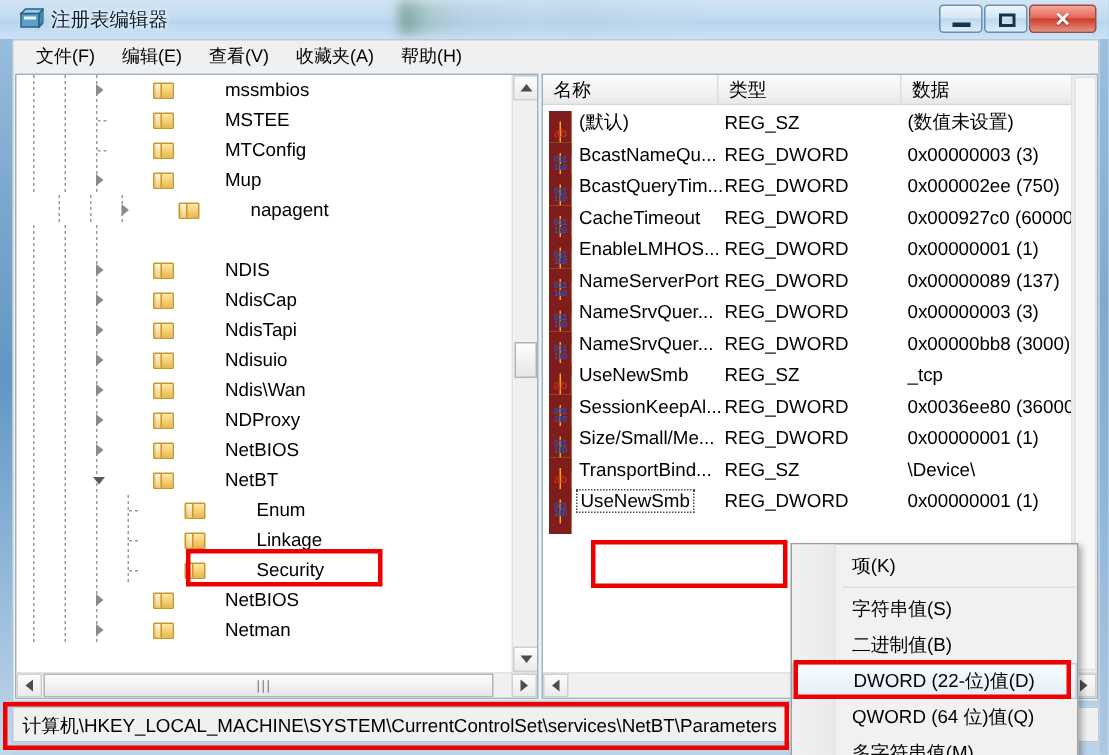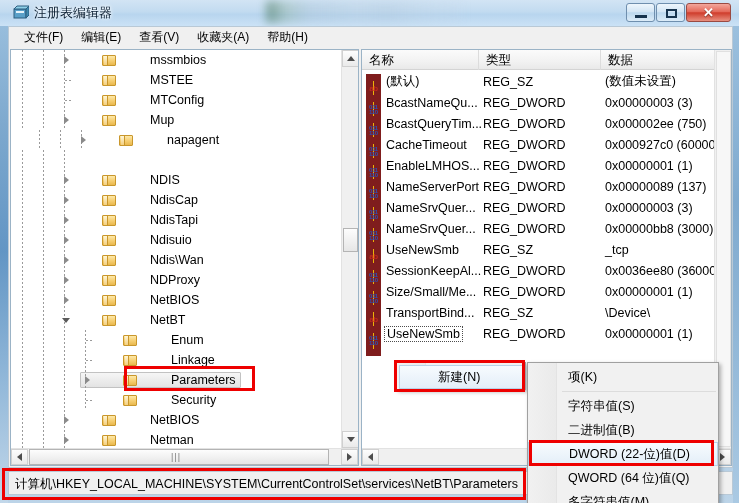--- a/index.html
+++ b/index.html
@@ -329,31 +329,20 @@
               <span class="arrow"></span>
               <span class="folder"></span>
               <span class="tlabel">Linkage</span>
             </div>
           </div>
           <div class="trow" style="margin-left: 0px;">
             <div class="guide" style="left: 11px;"></div>
             <div class="guide" style="left: 32px;"></div>
             <div class="guide" style="left: 53px;"></div>
             <div class="guide" style="left: 74px;"></div>
-            <div class="twrap sel" style="margin-left: 69px;">
-              <span class="arrow closed"></span>
-              <span class="folder"></span>
-              <span class="tlabel">Parameters</span>
-            </div>
-          </div>
-          <div class="trow" style="margin-left: 0px;">
-            <div class="guide" style="left: 11px;"></div>
-            <div class="guide" style="left: 32px;"></div>
-            <div class="guide" style="left: 53px;"></div>
-            <div class="guide" style="left: 74px;"></div>
             <div class="tick" style="left: 75px;"></div>
             <div class="twrap" style="margin-left: 69px;">
               <span class="arrow"></span>
               <span class="folder"></span>
               <span class="tlabel">Security</span>
             </div>
           </div>
           <div class="trow" style="margin-left: 0px;">
             <div class="guide" style="left: 11px;"></div>
             <div class="guide" style="left: 32px;"></div>
@@ -527,24 +516,20 @@
             <span class="ar right"></span>
           </div>
       </div>
     </div>
   </div>
 
   <div class="status">
     <div class="status-text">计算机\HKEY_LOCAL_MACHINE\SYSTEM\CurrentControlSet\services\NetBT\Parameters</div>
   </div>
 
-  <div class="ctxmenu" style="left:396px;top:362px;width:130px;height:28px;">
-    <div class="gutter"></div>
-    <div class="ctxitem hl" style="margin:2px;height:24px;padding-left:38px;">新建(N)</div>
-  </div>
 
   <div class="ctxmenu" style="left:527px;top:362px;width:192px;height:160px;">
     <div class="gutter"></div>
     <div id="submenu" style="position:relative;padding-top:2px;">
         <div class="ctxitem">项(K)</div>
         <div class="ctxsep"></div>
         <div class="ctxitem">字符串值(S)</div>
         <div class="ctxitem">二进制值(B)</div>
         <div class="ctxitem hl">DWORD (22-位)值(D)</div>
         <div class="ctxitem">QWORD (64 位)值(Q)</div>

